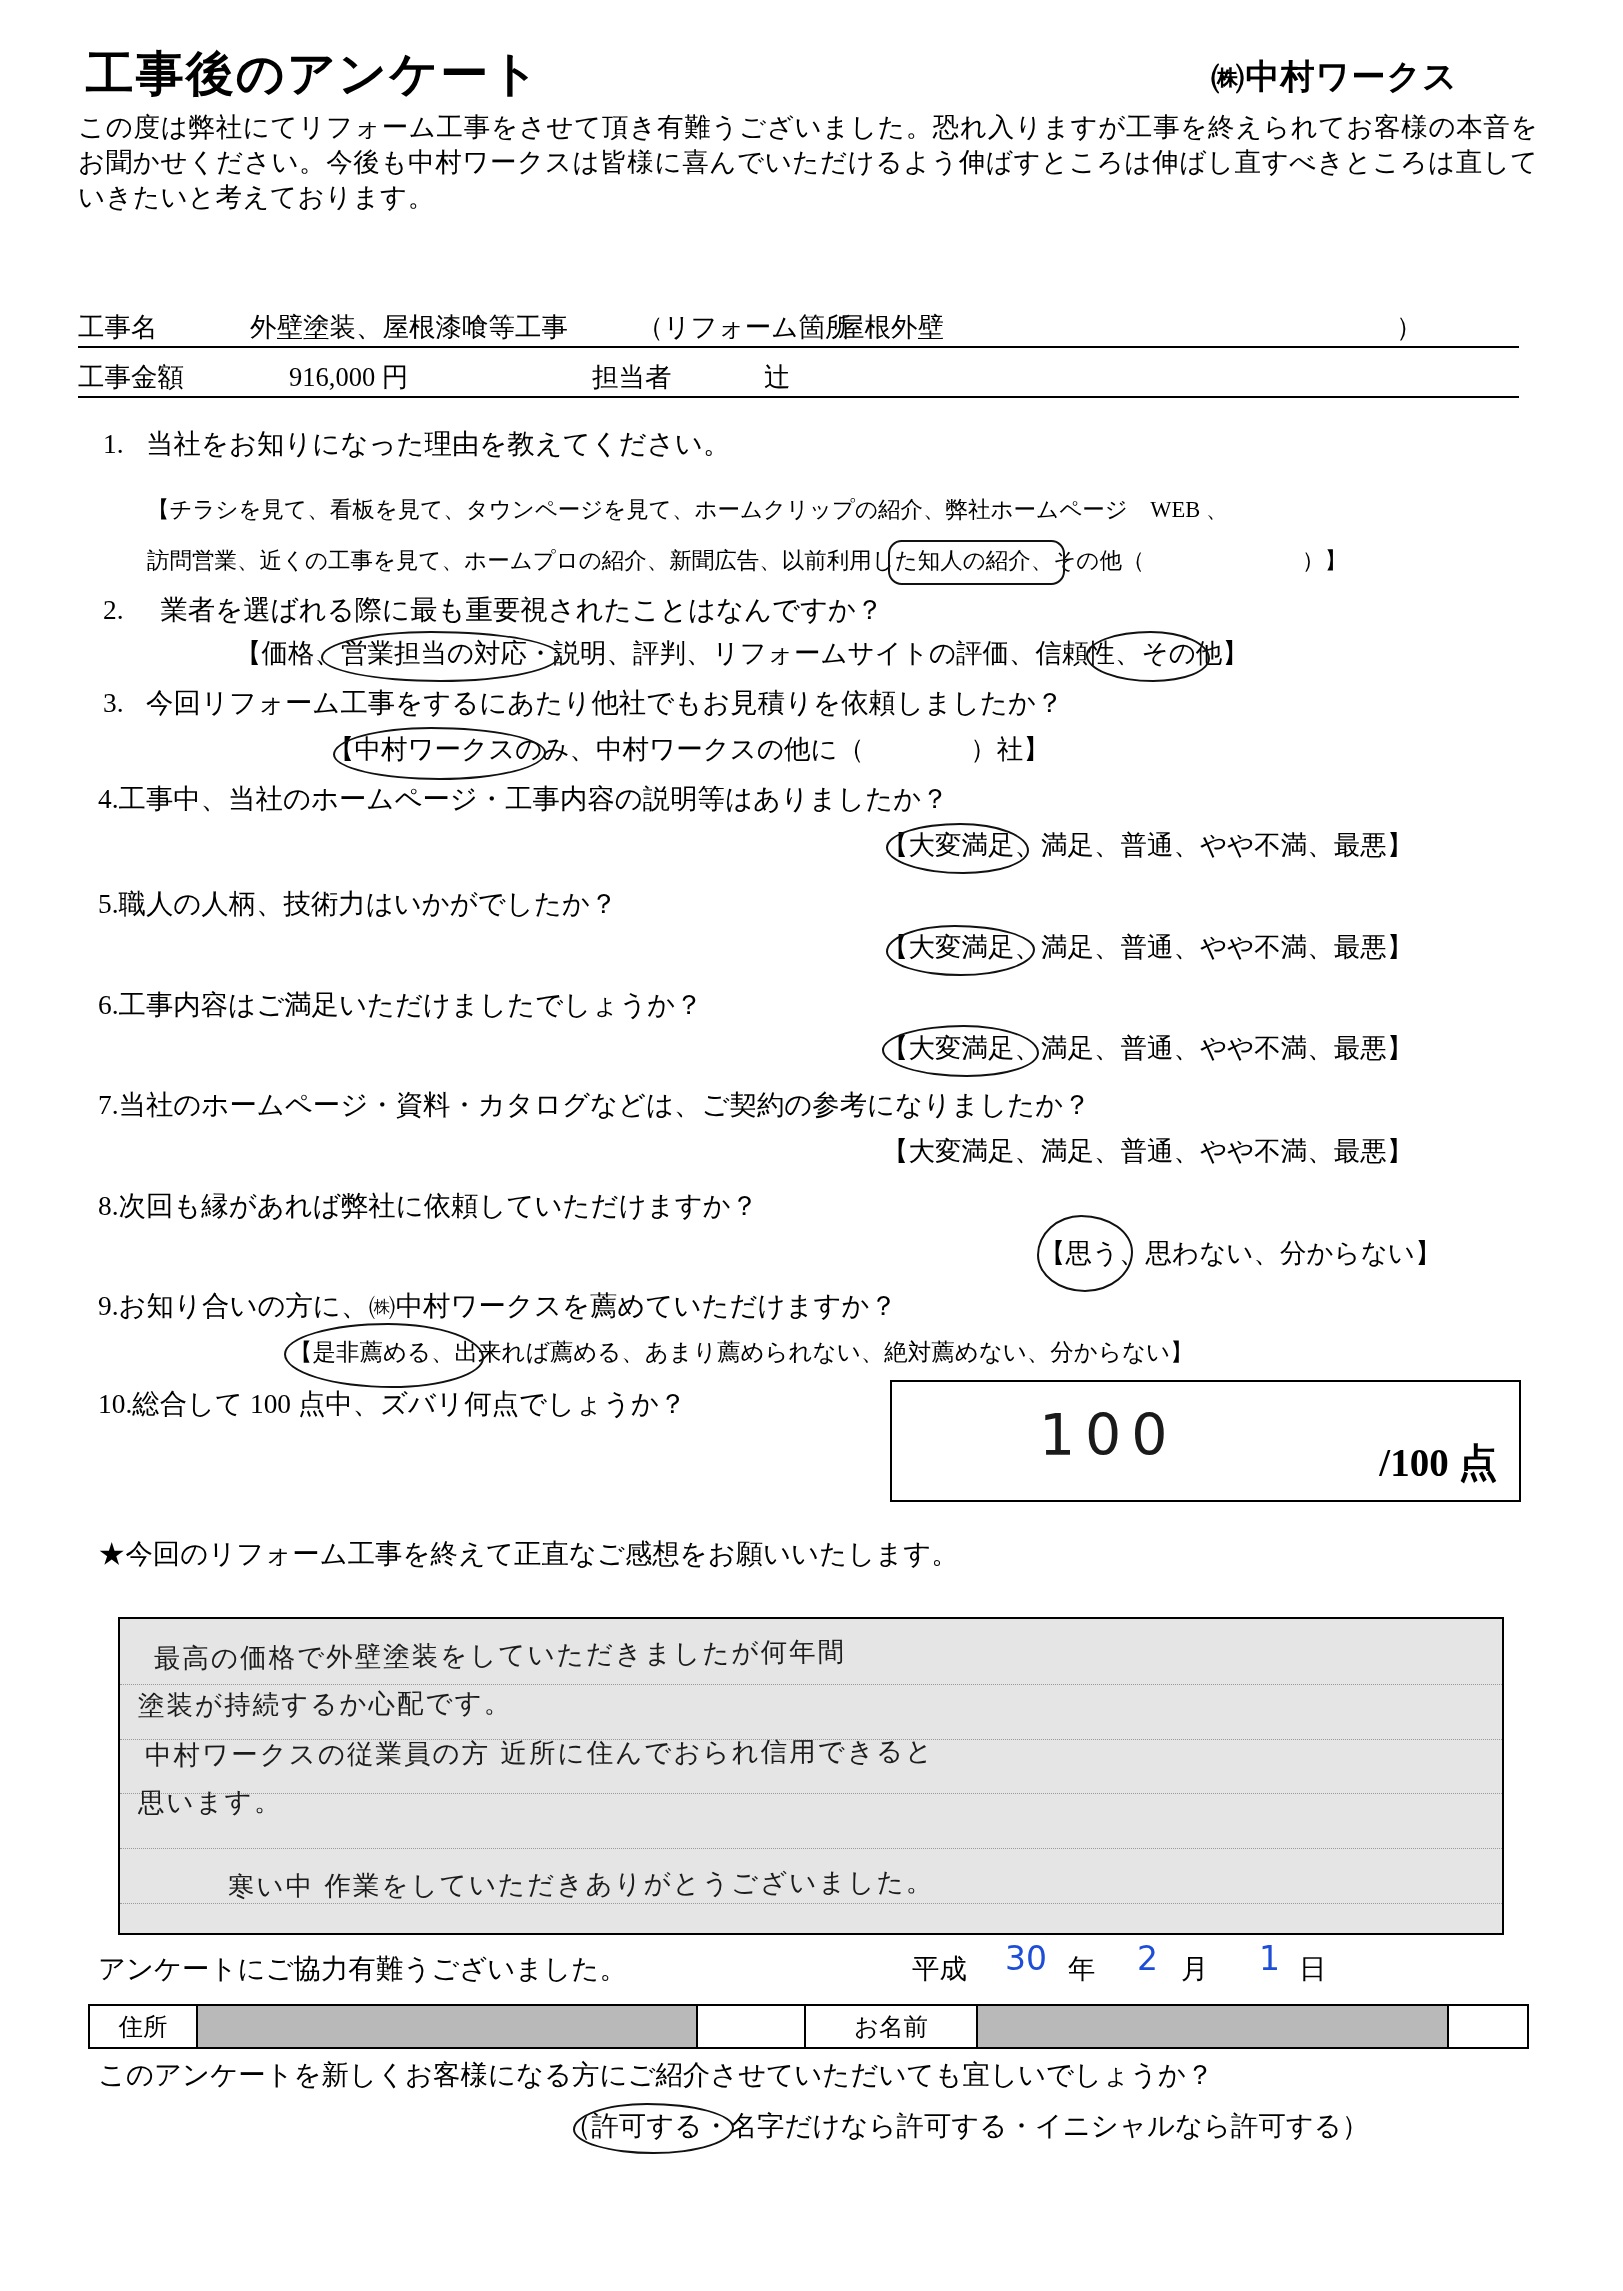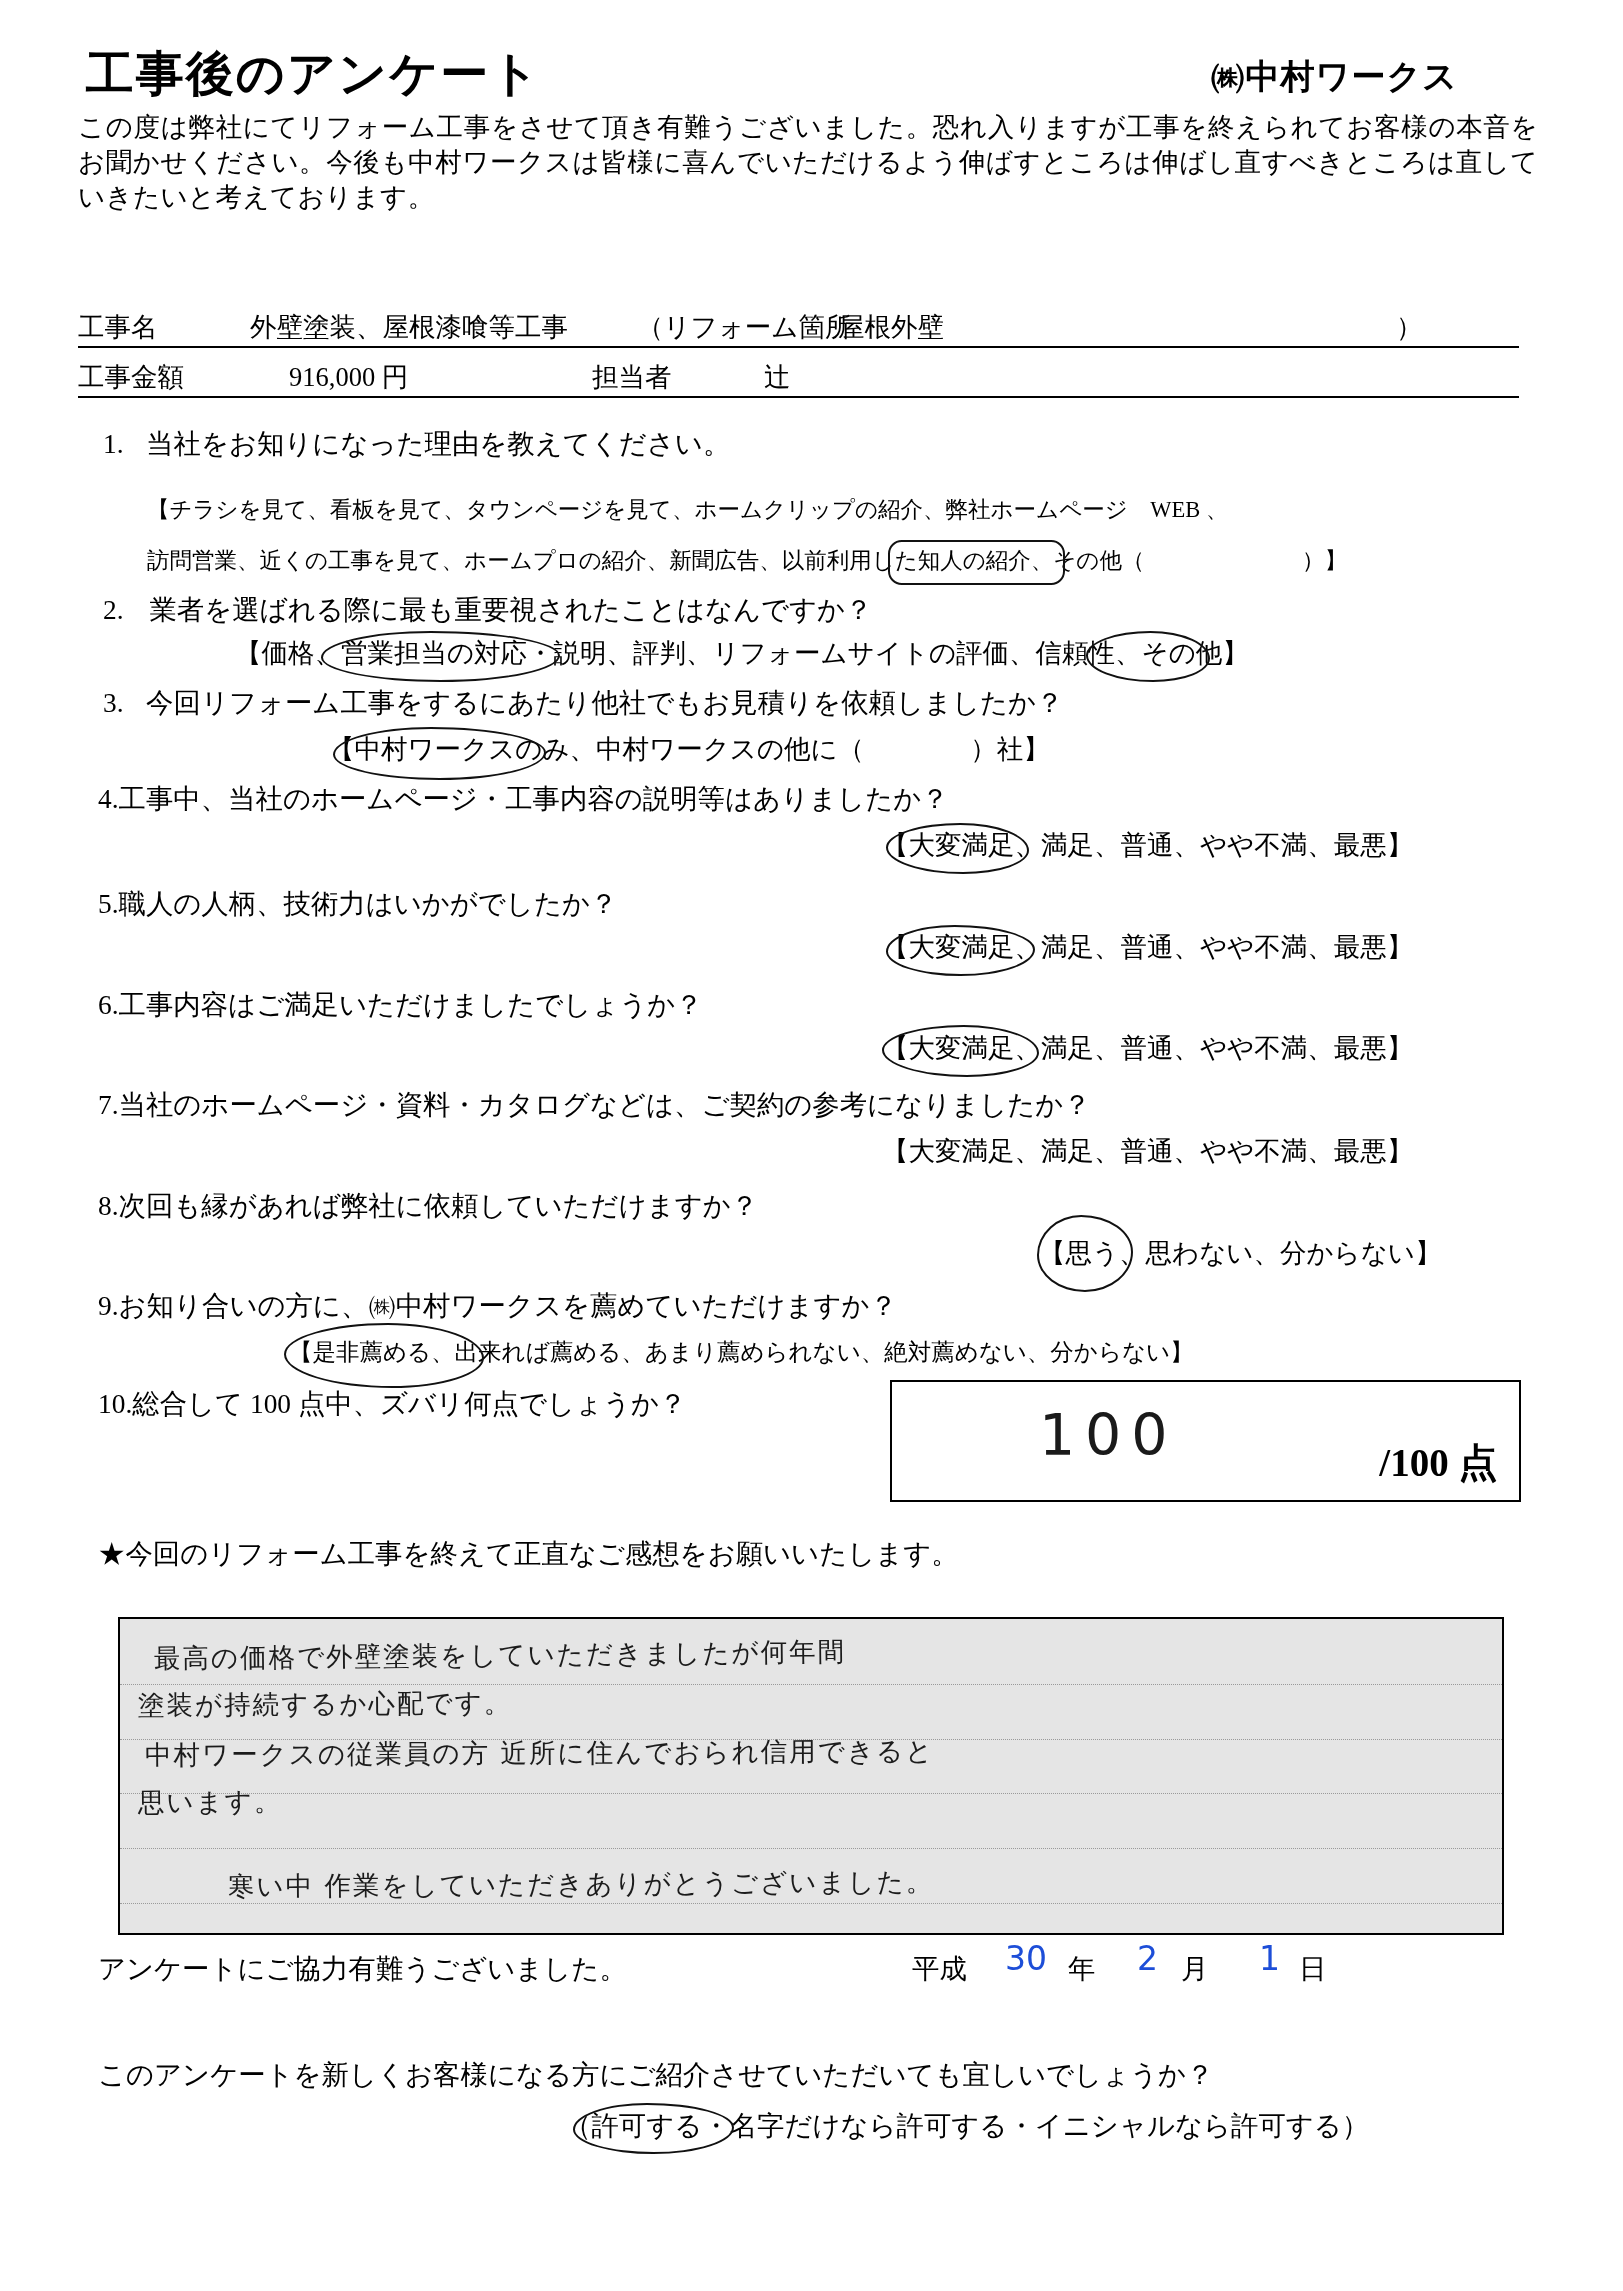--- a/index.html
+++ b/index.html
@@ -124,21 +124,21 @@
     <span style="margin-left:15.7px;">当社をお知りになった理由を教えてください。</span>
   </div>
   <div class="qsmall" style="left:147px;top:494px;">【チラシを見て、看板を見て、タウンページを見て、ホームクリップの紹介、弊社ホームページ　WEB 、</div>
   <div class="qsmall" style="left:147px;top:545px;">
     <span>訪問営業、近くの工事を見て、ホームプロの紹介、新聞広告、</span><span>以前利用した</span><span>知人の紹介、その他（　　　　　　　）】</span>
   </div>
   <div class="circle" style="left:888px;top:540px;width:173px;height:41px;border-radius:13.7px;"></div>
 
   <div class="q" style="left:103px;top:593px;">
     <span>2.</span>
-    <span style="margin-left:19px;">業者を選ばれる際に最も重要視されたことはなんですか？</span>
+    <span style="margin-left:30px;">業者を選ばれる際に最も重要視されたことはなんですか？</span>
   </div>
   <div class="opts" style="left:235px;top:637px;">【価格、営業担当の対応・説明、評判、リフォームサイトの評価、信頼性、その他】</div>
   <div class="circle r2" style="left:321px;top:631px;width:235px;height:47px;"></div>
   <div class="circle r3" style="left:1086px;top:631px;width:120px;height:47px;"></div>
 
   <div class="q" style="left:103px;top:686px;">
     <span>3.</span>
     <span style="margin-left:15.7px;">今回リフォーム工事をするにあたり他社でもお見積りを依頼しましたか？</span>
   </div>
   <div class="opts" style="left:328px;top:733px;">【中村ワークスのみ、中村ワークスの他に（　　　　）社】</div>
@@ -207,20 +207,28 @@
   <div class="foot-text" style="left:98px;top:1952px;">アンケートにご協力有難うございました。</div>
 
   <div class="foot-text" style="left:912px;top:1952px;">平成</div>
   <div class="hand-date" style="left:1005px;top:1939px;">30</div>
   <div class="foot-text" style="left:1068px;top:1952px;">年</div>
   <div class="hand-date" style="left:1137px;top:1939px;">2</div>
   <div class="foot-text" style="left:1181px;top:1952px;">月</div>
   <div class="hand-date" style="left:1259px;top:1939px;">1</div>
   <div class="foot-text" style="left:1299px;top:1952px;">日</div>
 
+  <div class="id-table" style="top:2004px;">
+    <div class="id-cell" style="width:108px;">住所</div>
+    <div class="id-cell redact" style="width:500px;"></div>
+    <div class="id-cell" style="width:108px;"></div>
+    <div class="id-cell" style="width:172px;">お名前</div>
+    <div class="id-cell redact" style="flex:1;"></div>
+    <div class="id-cell" style="width:78px;"></div>
+  </div>
 
   <div class="foot-text" style="left:98px;top:2058px;">このアンケートを新しくお客様になる方にご紹介させていただいても宜しいでしょうか？</div>
 
   <div class="foot-text" style="left:564px;top:2109px;">
     <span>（</span><span>許可する</span><span>・名字だけなら許可する・イニシャルなら許可する）</span>
   </div>
   <div class="circle r2" style="left:573px;top:2103px;width:157px;height:47px;"></div>
 
 </div>
 

